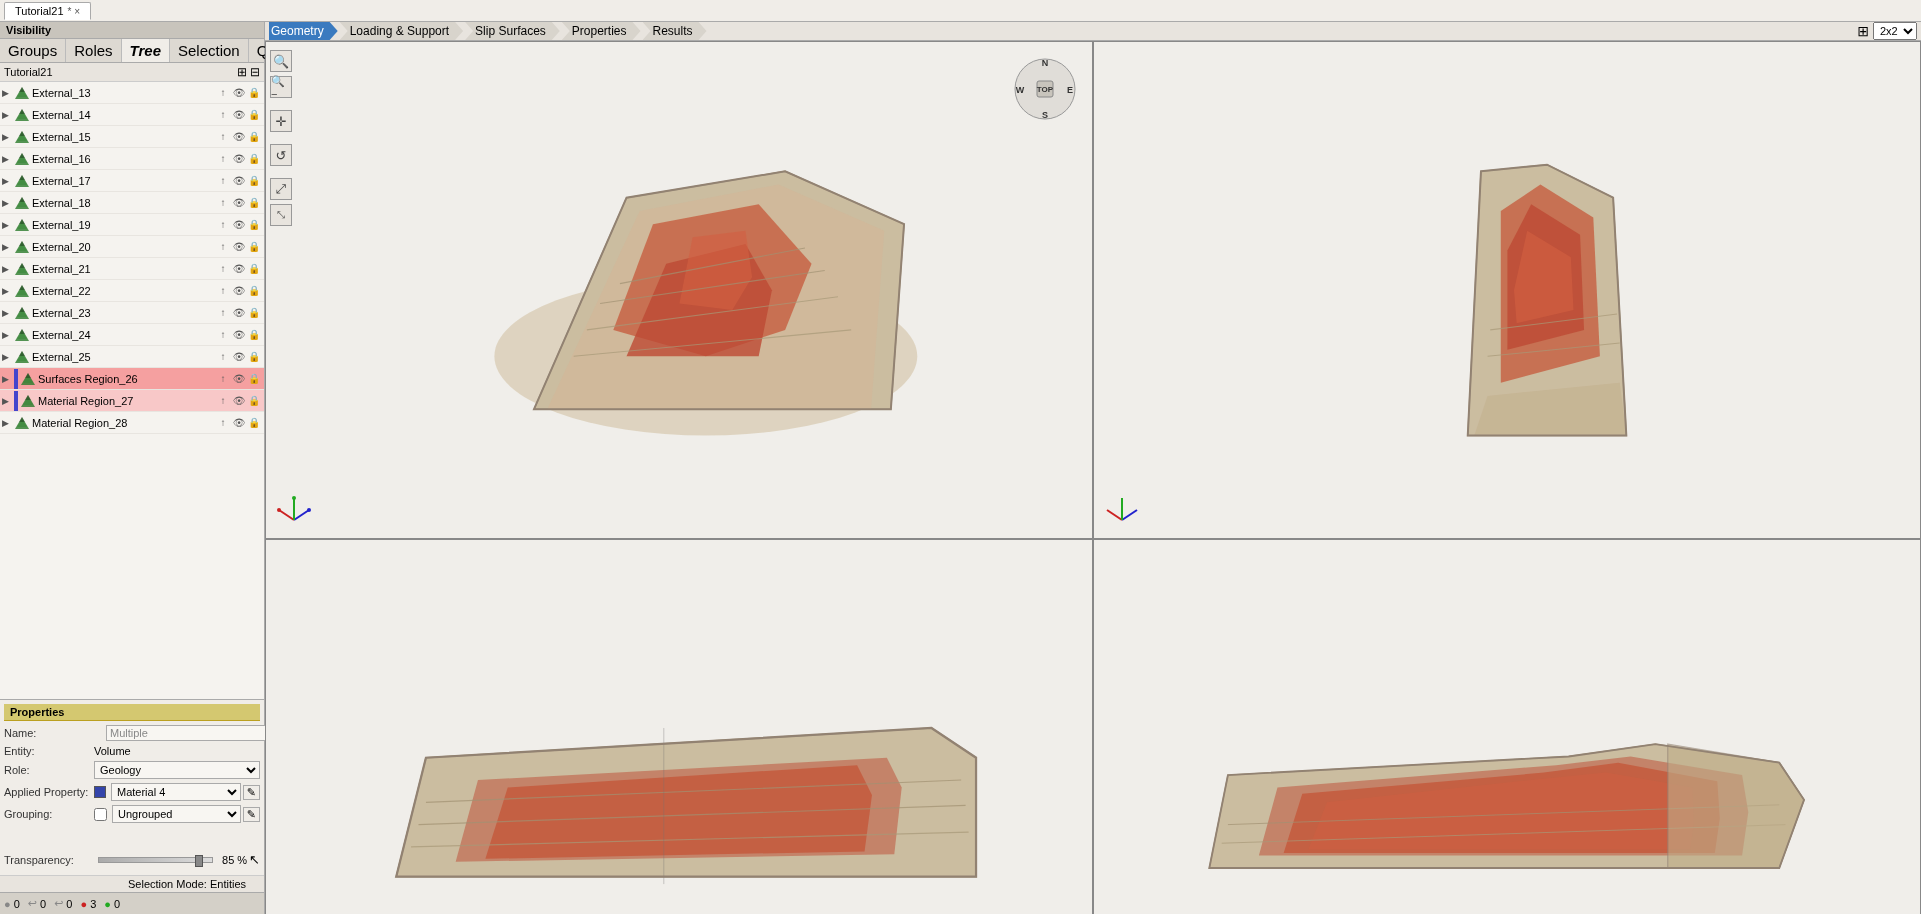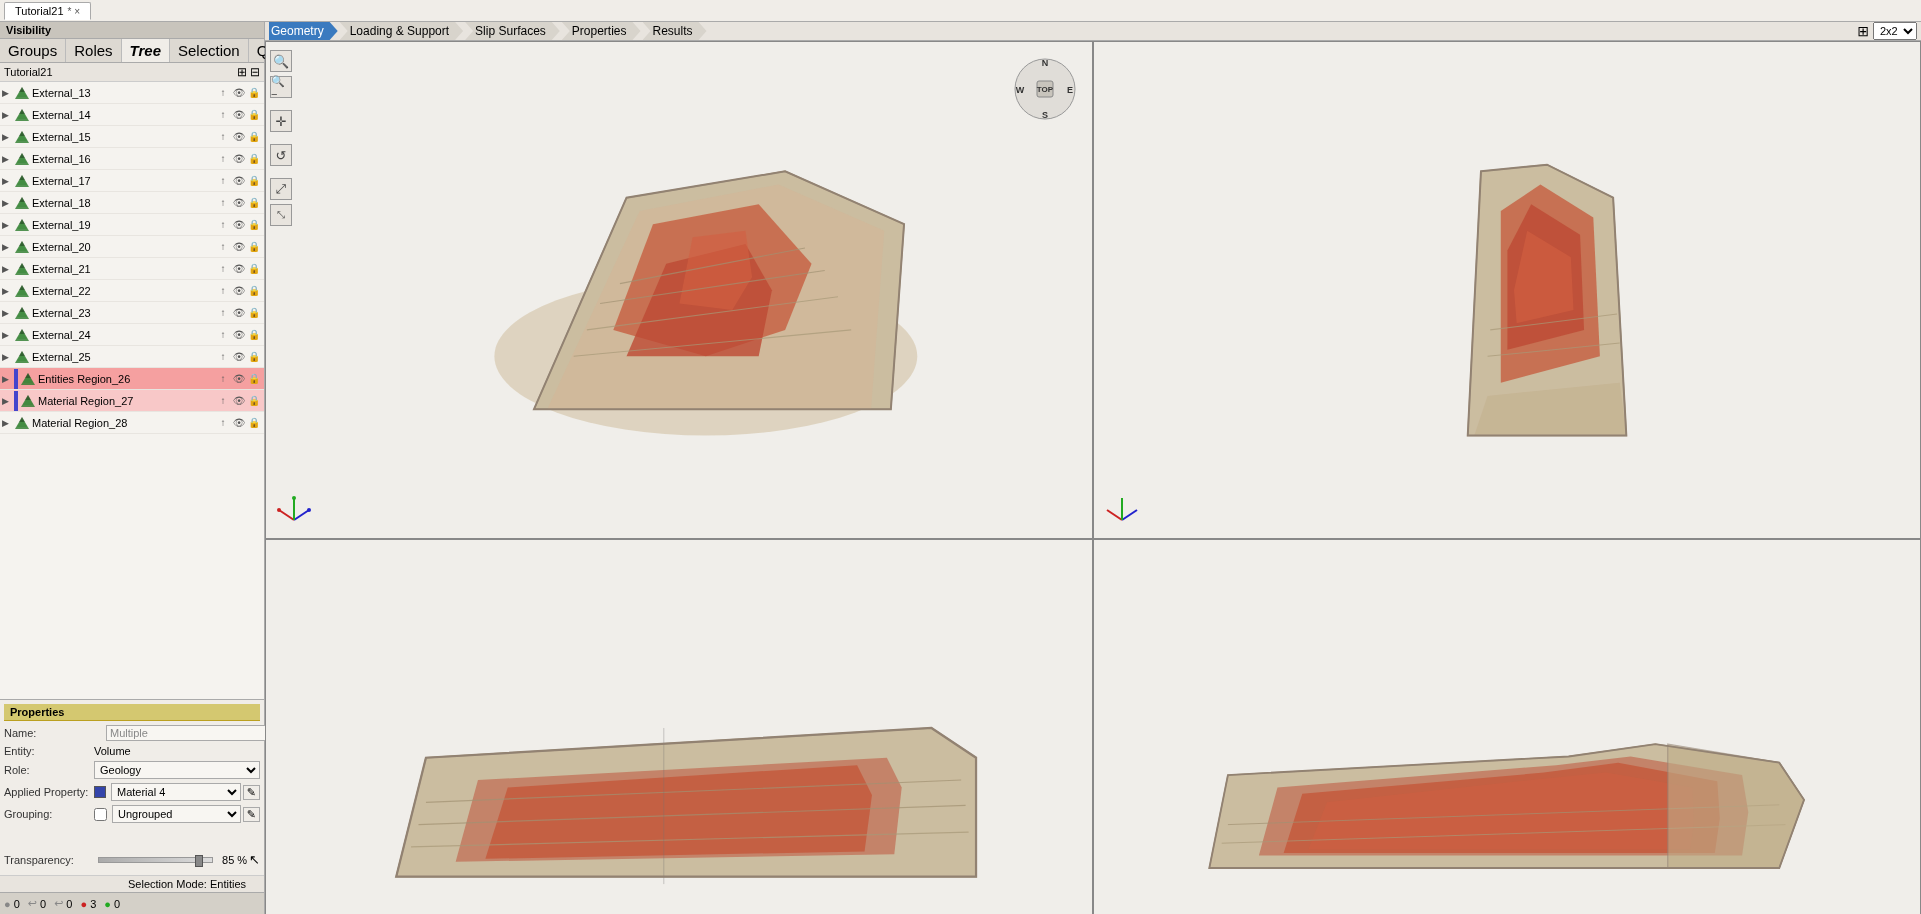--- a/index.html
+++ b/index.html
@@ -609,21 +609,21 @@
   </div>
         </div>
         <div class="tree-row selected-pink">
           <span class="expand-arrow">▶</span>
           <div class="color-strip" style="background:#4444cc;"></div>
           <svg class="icon-mountain" viewBox="0 0 16 14" xmlns="http://www.w3.org/2000/svg">
     <polygon points="8,1 15,13 1,13" fill="#2a7a2a" opacity="0.8"></polygon>
     <polygon points="8,3 13,11 3,11" fill="#338833" opacity="0.5"></polygon>
     <polygon points="5,6 8,1 11,6" fill="#white" opacity="0.3"></polygon>
   </svg>
-          <span class="label">Entities Region_26</span>
+          <span class="label">Surfaces Region_26</span>
           <div class="controls">
     <span class="ctrl-icon arrow-up">↑</span>
     <span class="ctrl-icon eye-icon">👁</span>
     <span class="ctrl-icon lock-icon">🔒</span>
   </div>
         </div>
         <div class="tree-row selected-light">
           <span class="expand-arrow">▶</span>
           <div class="color-strip" style="background:#4444cc;"></div>
           <svg class="icon-mountain" viewBox="0 0 16 14" xmlns="http://www.w3.org/2000/svg">

